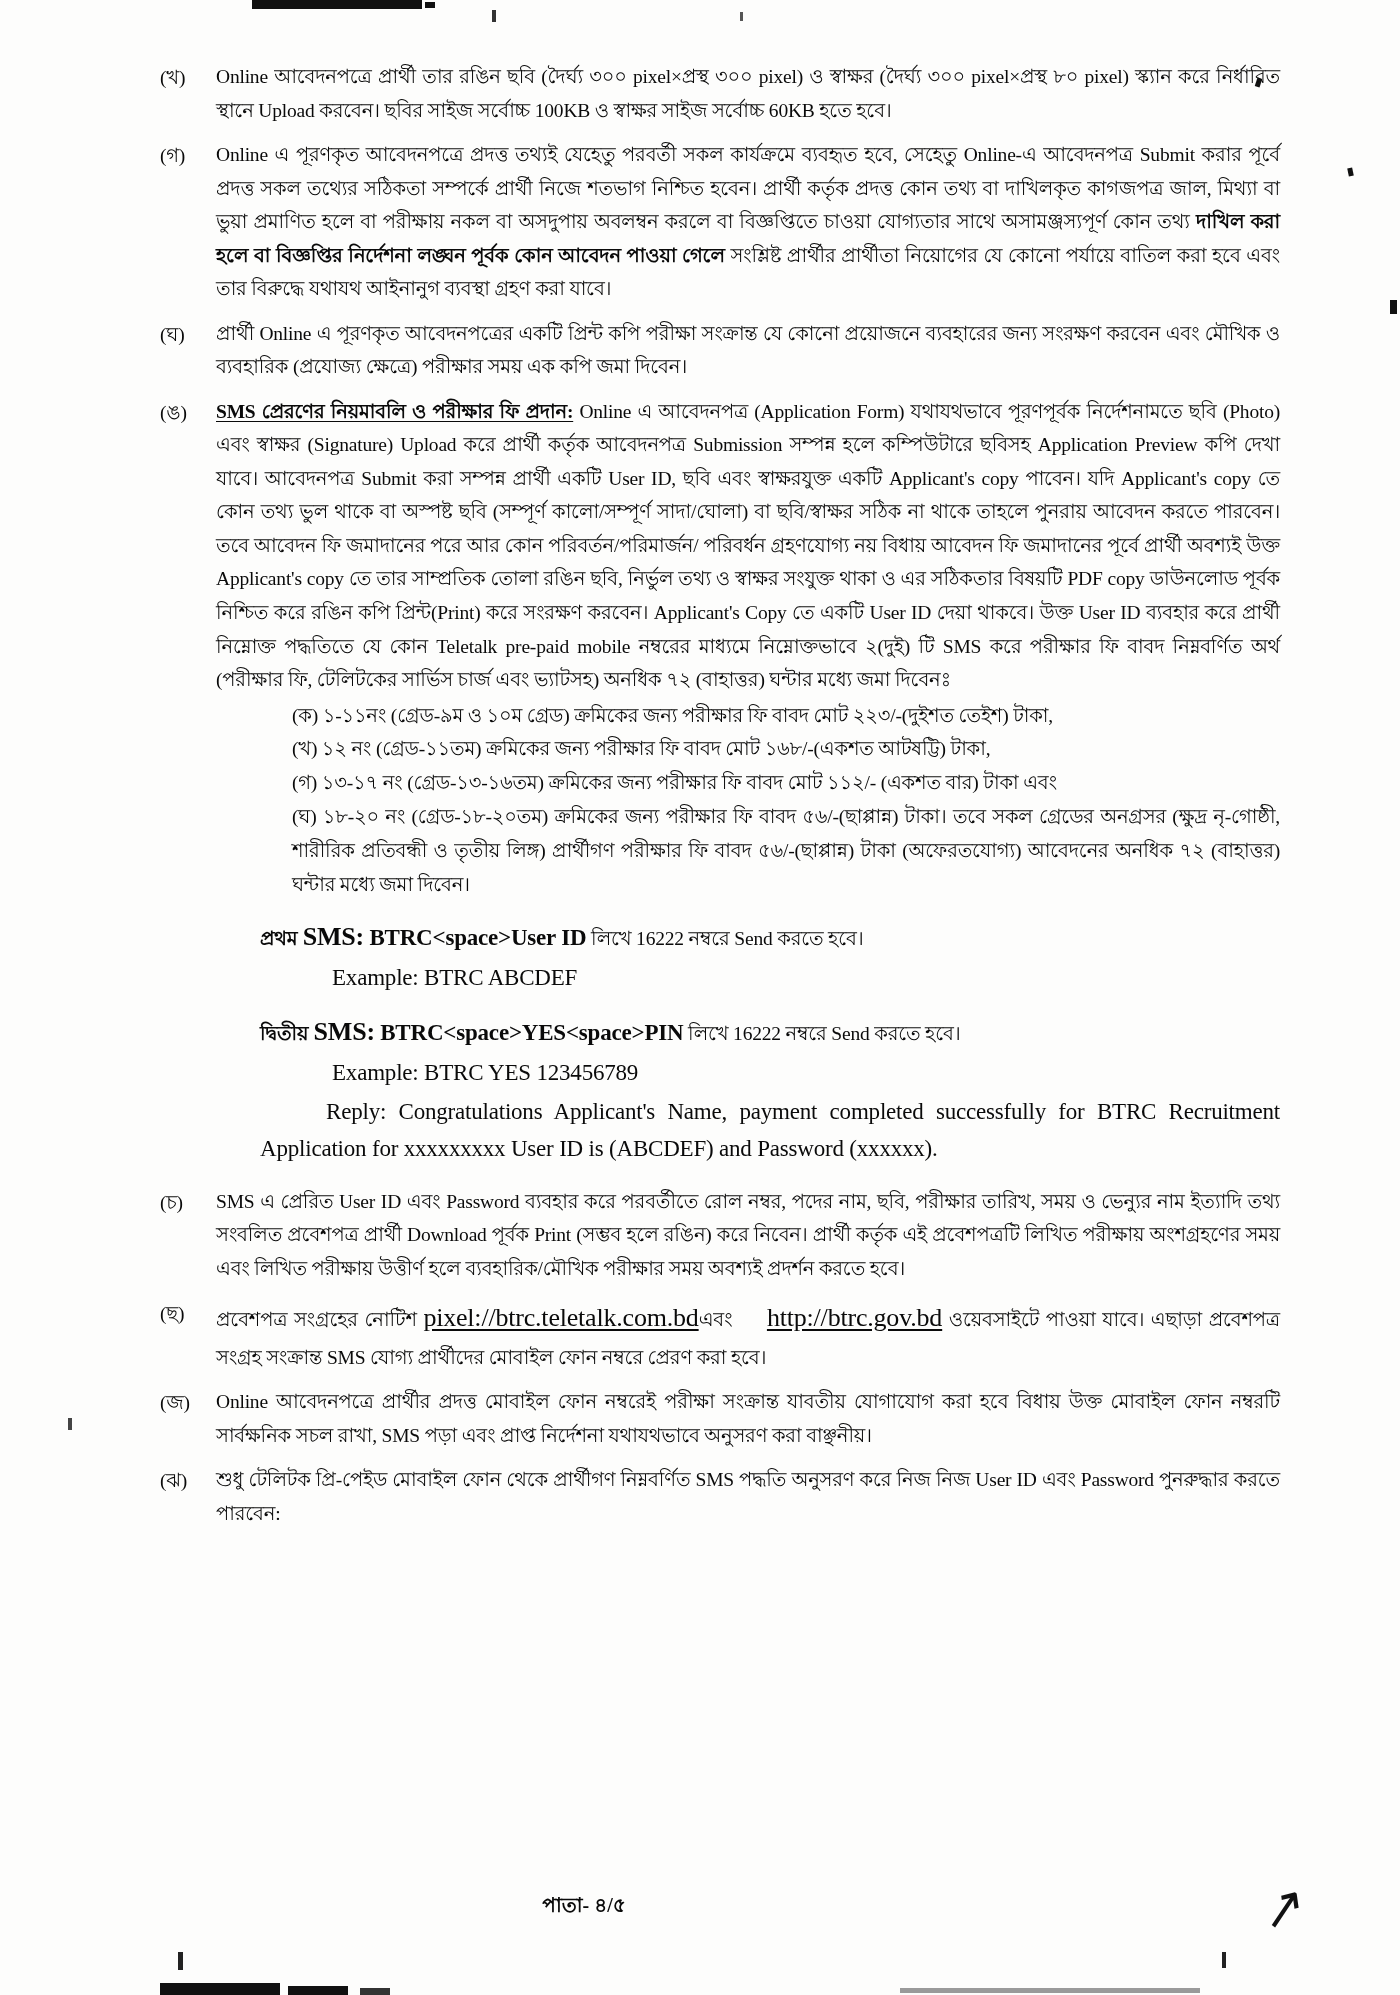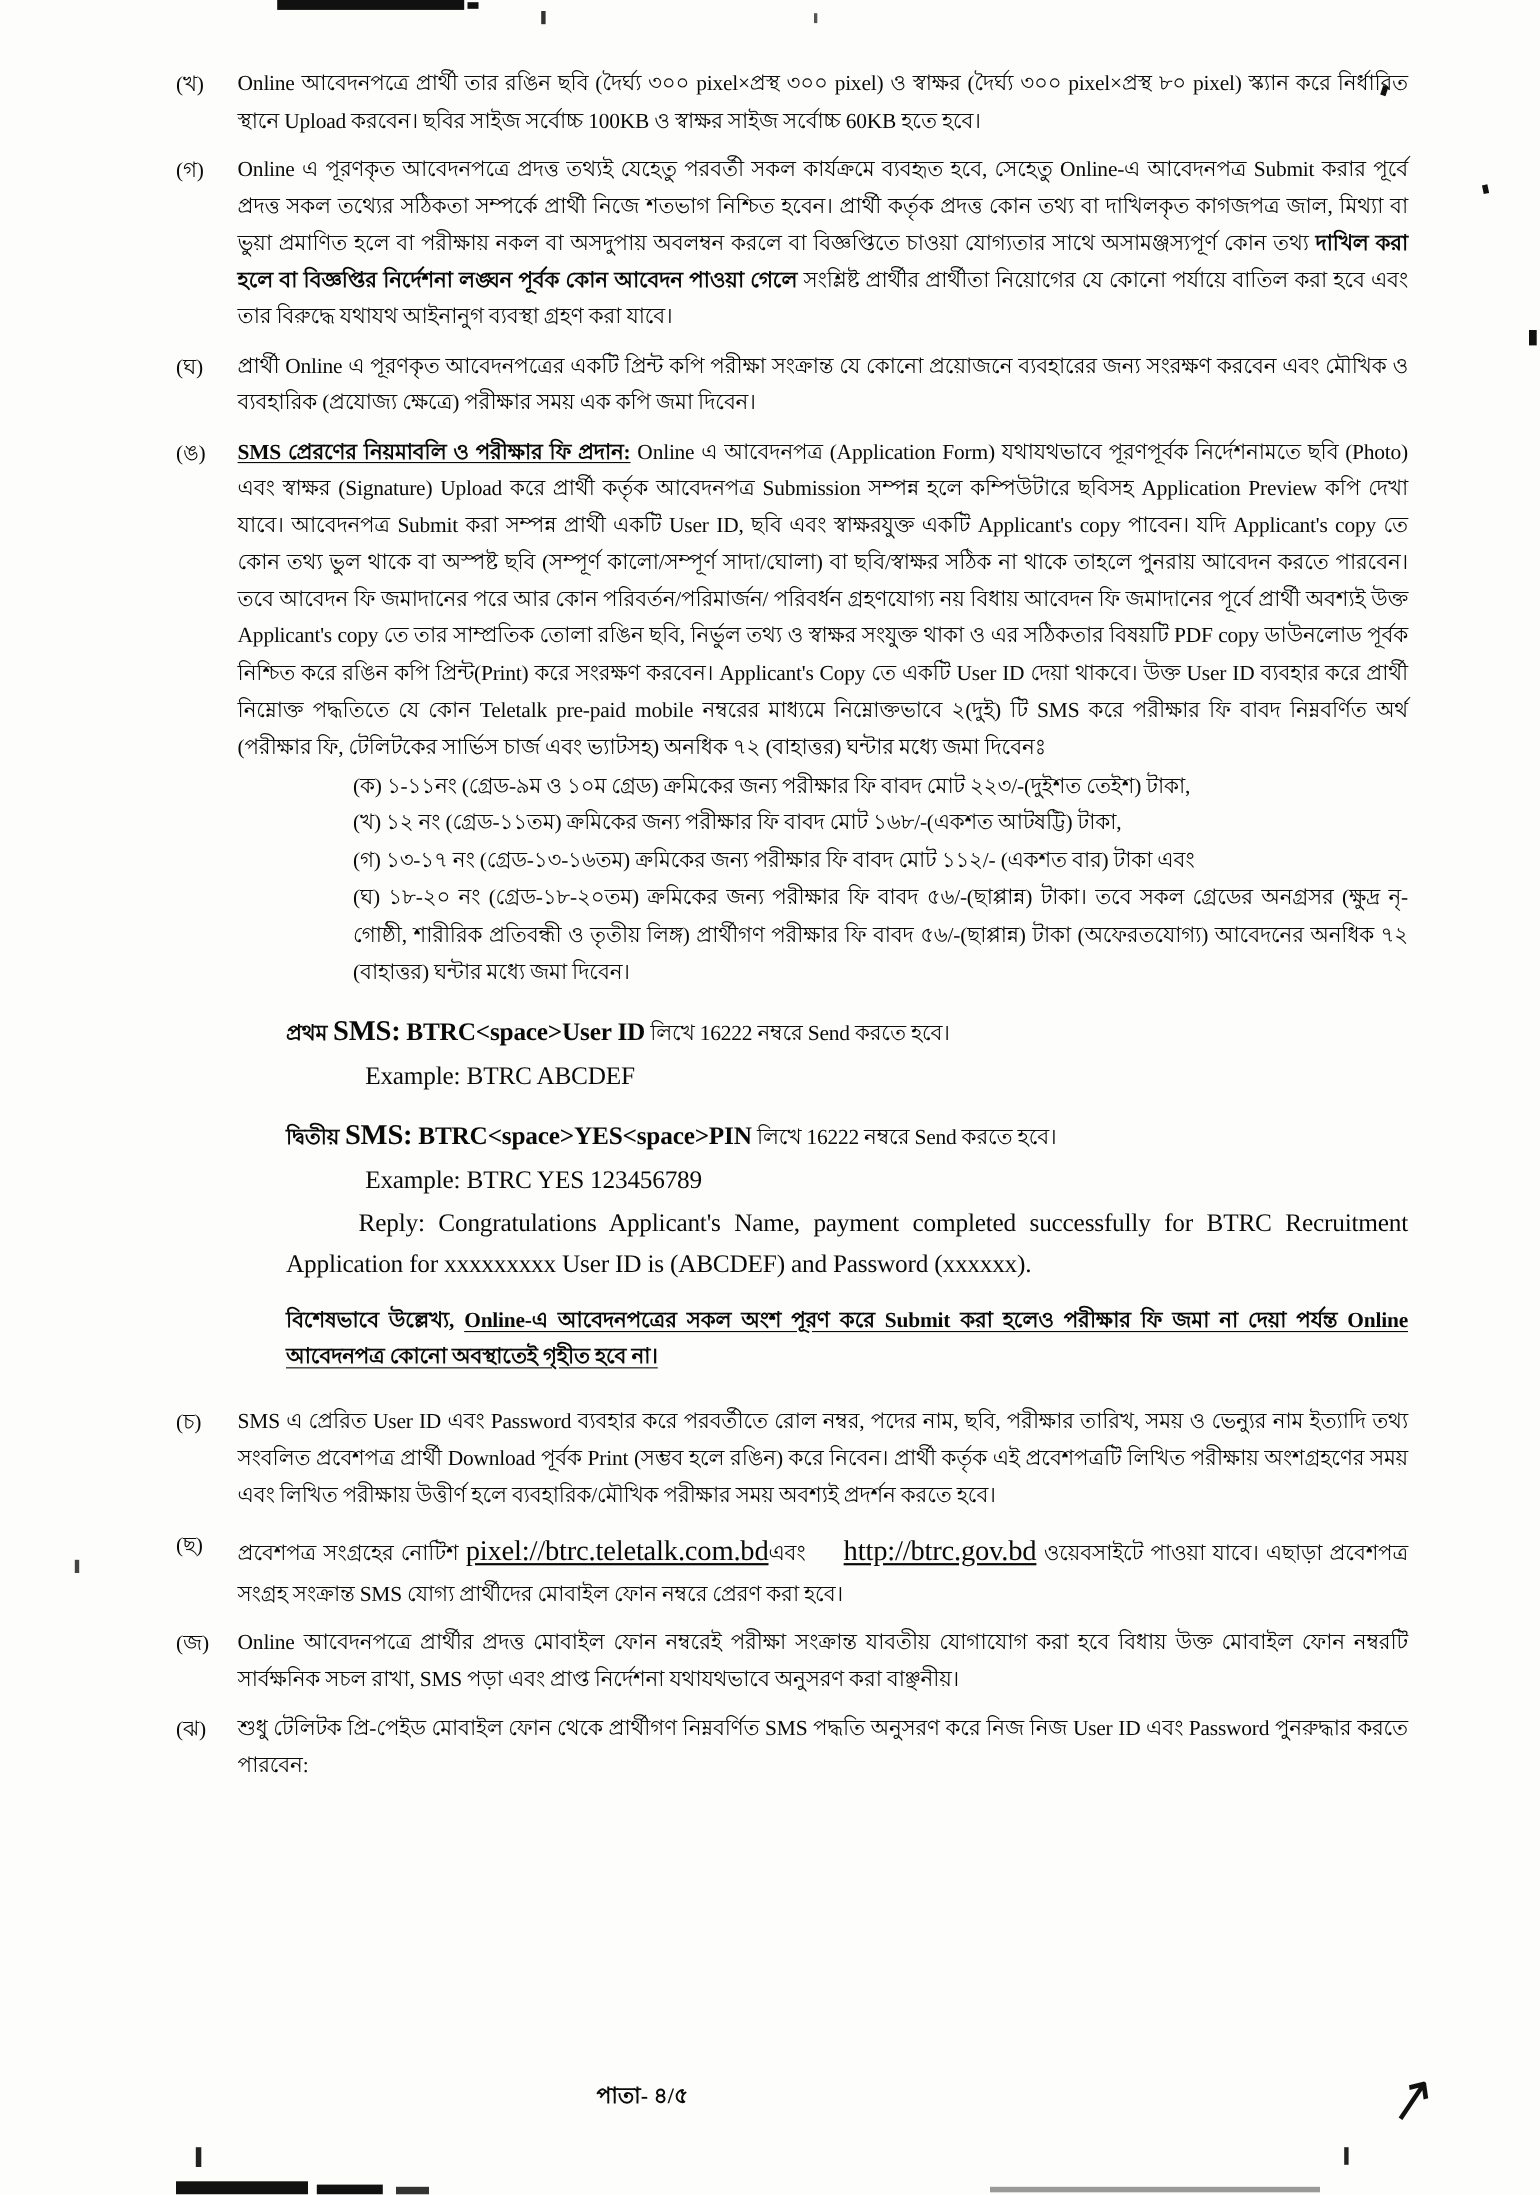--- a/index.html
+++ b/index.html
@@ -79,21 +79,21 @@
 
   .subclause-list {
     margin: 2px 0 0 0;
     padding: 0;
     list-style: none;
   }
   .subclause {
     font-size: 19.5px;
     line-height: 1.74;
     text-align: justify;
-    margin-left: 105px;
+    margin-left: 76px;
     letter-spacing: -0.2px;
   }
 
   .sms-block { margin: 14px 0 6px 44px; }
   .sms-line {
     font-size: 22px;
     line-height: 1.62;
     margin-bottom: 2px;
   }
   .sms-line .lead { font-weight: bold; font-size: 19.5px; }
@@ -184,21 +184,20 @@
         <div class="sms-line"><span class="lead">প্রথম</span>&nbsp;<b class="en-sm">SMS:</b>&nbsp;<span class="code">BTRC&lt;space&gt;User ID</span><span class="bn"> লিখে 16222 নম্বরে Send করতে হবে।</span></div>
         <div class="sms-line sms-indent"><span>Example:</span><span> BTRC ABCDEF</span></div>
       </div>
 
       <div class="sms-block">
         <div class="sms-line"><span class="lead">দ্বিতীয়</span>&nbsp;<b class="en-sm">SMS:</b>&nbsp;<span class="code">BTRC&lt;space&gt;YES&lt;space&gt;PIN</span><span class="bn"> লিখে 16222 নম্বরে Send করতে হবে।</span></div>
         <div class="sms-line sms-indent"><span>Example:</span><span> BTRC YES 123456789</span></div>
         <div class="reply-para"><span class="ind"></span><span>Reply:</span><span> Congratulations Applicant's Name, payment completed successfully for BTRC Recruitment Application for xxxxxxxxx User ID is (ABCDEF) and Password (xxxxxx).</span></div>
       </div>
 
-      <div class="notice-para"><span>বিশেষভাবে উল্লেখ্য, </span><span class="ul">Online-এ আবেদনপত্রের সকল অংশ পূরণ করে Submit করা হলেও পরীক্ষার ফি জমা না দেয়া পর্যন্ত Online আবেদনপত্র কোনো অবস্থাতেই গৃহীত হবে না।</span></div>
     </div>
   </div>
 
   <div class="clause">
     <div class="clause-marker bn">(চ)</div>
     <div class="clause-body bn">SMS এ প্রেরিত User ID এবং Password ব্যবহার করে পরবর্তীতে রোল নম্বর, পদের নাম, ছবি, পরীক্ষার তারিখ, সময় ও ভেন্যুর নাম ইত্যাদি তথ্য সংবলিত প্রবেশপত্র প্রার্থী Download পূর্বক Print (সম্ভব হলে রঙিন) করে নিবেন। প্রার্থী কর্তৃক এই প্রবেশপত্রটি লিখিত পরীক্ষায় অংশগ্রহণের সময় এবং লিখিত পরীক্ষায় উত্তীর্ণ হলে ব্যবহারিক/মৌখিক পরীক্ষার সময় অবশ্যই প্রদর্শন করতে হবে।</div>
   </div>
 
   <div class="clause">
     <div class="clause-marker bn">(ছ)</div>

